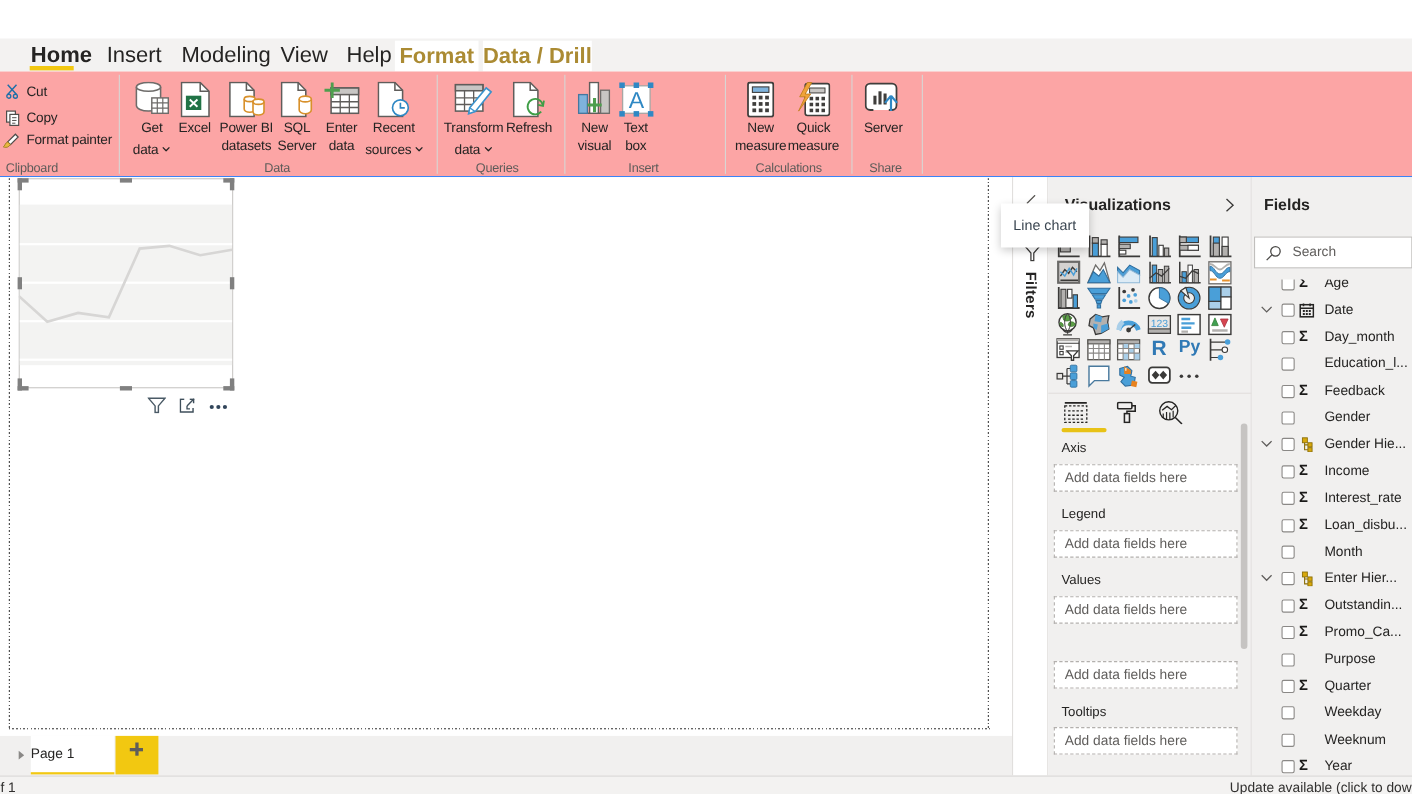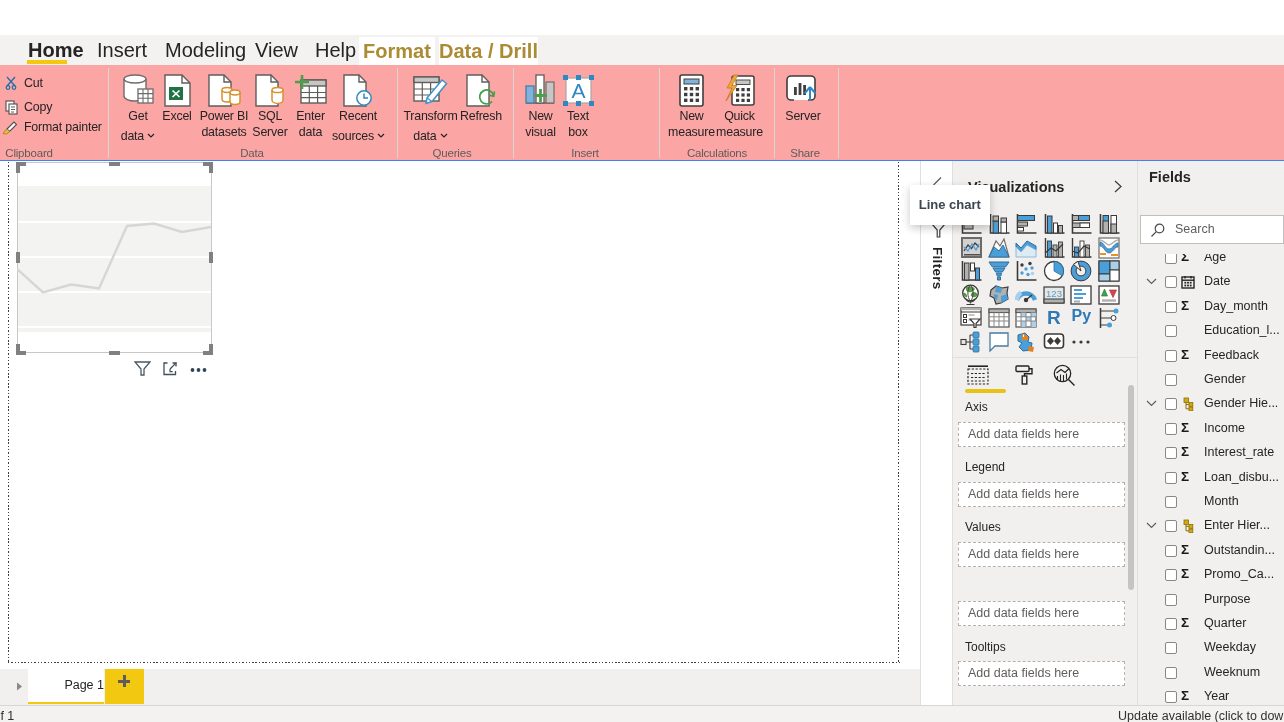--- a/index.html
+++ b/index.html
@@ -548,21 +548,21 @@
   <div class="wbox" style="top:321px">Add data fields here</div>
   <div class="wlabel" style="top:359px">Values</div>
   <div class="wbox" style="top:381px">Add data fields here</div>
   <div class="wlabel" style="top:438px">Secondary values</div>
   <div class="wbox" style="top:440px">Add data fields here</div>
   <div class="wlabel" style="top:479px">Tooltips</div>
   <div class="wbox" style="top:500px">Add data fields here</div>
   <div class="a" style="left:174.5px;top:224px;width:6px;height:205px;border-radius:3px;background:#c6c4c2"></div>
 </div>
 <div class="a" id="dpane">
-  <div class="a ptitle" style="left:11px;top:8px">Fields</div>
+  <div class="a ptitle" style="left:11px;top:18px">Fields</div>
   <div class="a" style="left:2px;top:54px;width:144px;height:28.5px;background:#fff;border:1px solid #c1bfbd">
     <svg class="a" style="left:9px;top:7px" width="16" height="15" viewBox="0 0 16 15">
           <circle cx="9.5" cy="5.5" r="4.3" fill="none" stroke="#494846" stroke-width="1.2"></circle>
           <path d="M6.3 8.7 L1.5 13.5" stroke="#494846" stroke-width="1.2"></path>
         </svg>
     <div class="a" style="left:34px;top:6px;font-size:12.5px;color:#605e5c">Search</div>
   </div>
   <div class="a" style="left:0;top:93px;width:146px;height:451px;overflow:hidden">
     <div class="frow" style="top:-8px">
           <span class="cb"></span>
@@ -687,24 +687,24 @@
           <span class="cb"></span>
           <span class="sig">Σ</span>
           <span class="nm">Year</span>
         </div>
   </div>
 </div>
 <div class="a" id="pagebar">
   <svg class="a" style="left:16px;top:13px" width="7" height="9" viewBox="0 0 7 9">
         <path d="M1 0.5 L6 4.5 L1 8.5 Z" fill="#8a8886"></path>
       </svg>
-  <div class="a" style="left:28px;top:0;width:76px;height:35.3px;background:#fff;border-bottom:2.8px solid #f2c811;font-size:12.5px;color:#252423;text-align:right;line-height:33px">Page 1</div>
+  <div class="a" style="left:28px;top:0;width:76px;height:35.3px;background:#fff;border-bottom:2.8px solid #f2c811;font-size:12.5px;color:#252423;text-align:left;line-height:33px">Page 1</div>
   <div class="a" style="left:104.9px;top:0;width:39.3px;height:35.3px;background:#f2c811">
     <div class="a" style="left:13.6px;top:10.6px;width:12px;height:3.4px;background:#5f5d5b"></div>
     <div class="a" style="left:17.9px;top:6.3px;width:3.4px;height:12px;background:#5f5d5b"></div>
   </div>
 </div>
 <div class="a" id="statusbar">
   <div class="a" style="left:-17px;top:3px">1 of 1</div>
   <div class="a" style="left:1118px;top:3px;white-space:nowrap">Update available (click to download)</div>
 </div>
-<div class="a" id="tooltip" style="left:910px;top:185px;width:79.5px;height:39.6px;background:#fff;box-shadow:0 3px 8px rgba(0,0,0,0.22);font-size:13px;font-weight:bold;color:#3b4651;text-align:center;line-height:39px">Line chart</div>
+<div class="a" id="tooltip" style="left:910px;top:185px;width:79.5px;height:39.6px;background:#fff;box-shadow:0 3px 8px rgba(0,0,0,0.22);font-size:13px;font-weight:normal;color:#3b4651;text-align:center;line-height:39px">Line chart</div>
 </div>
 
 </body></html>

